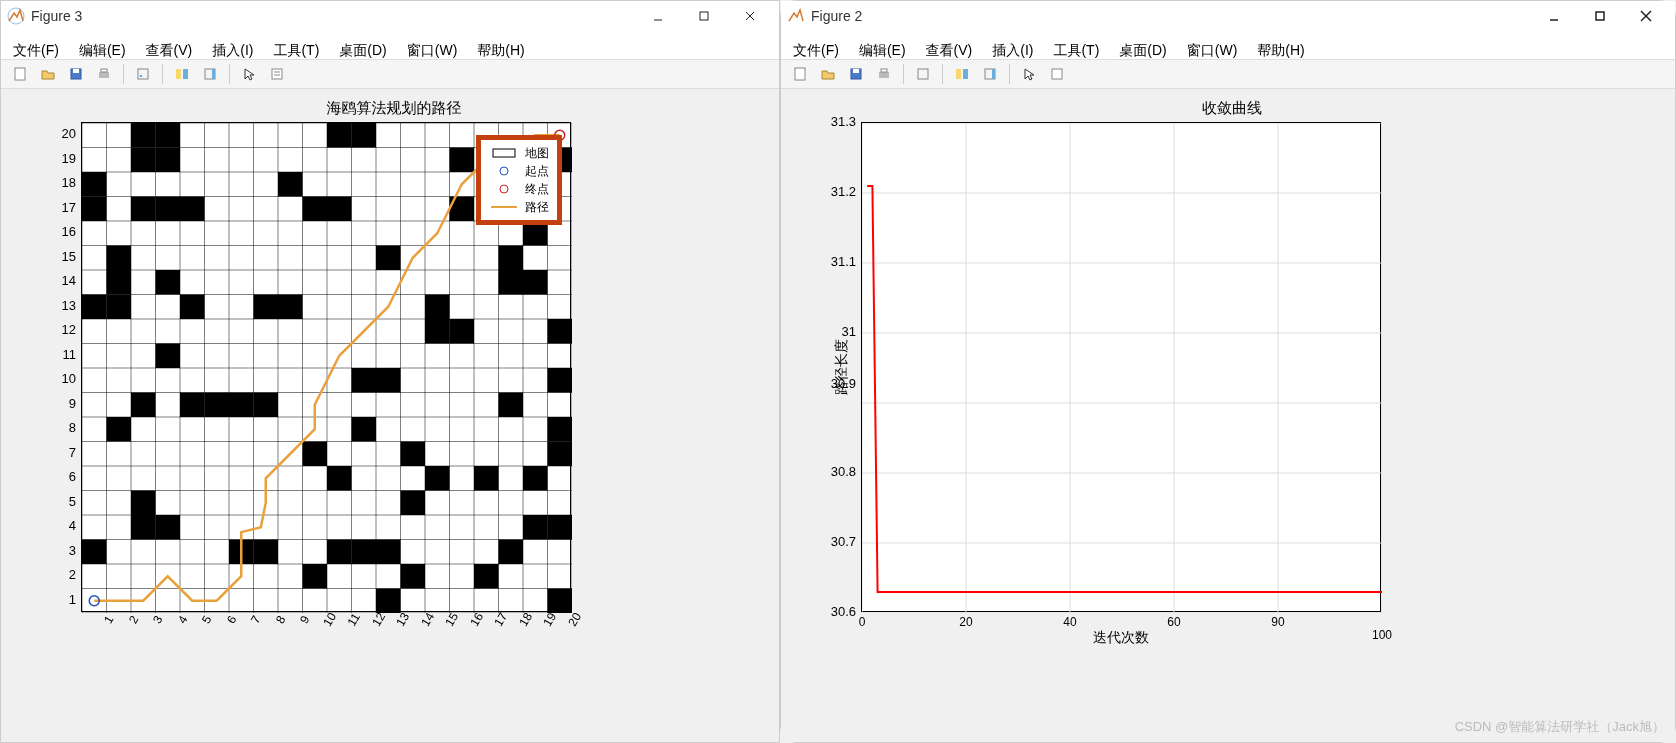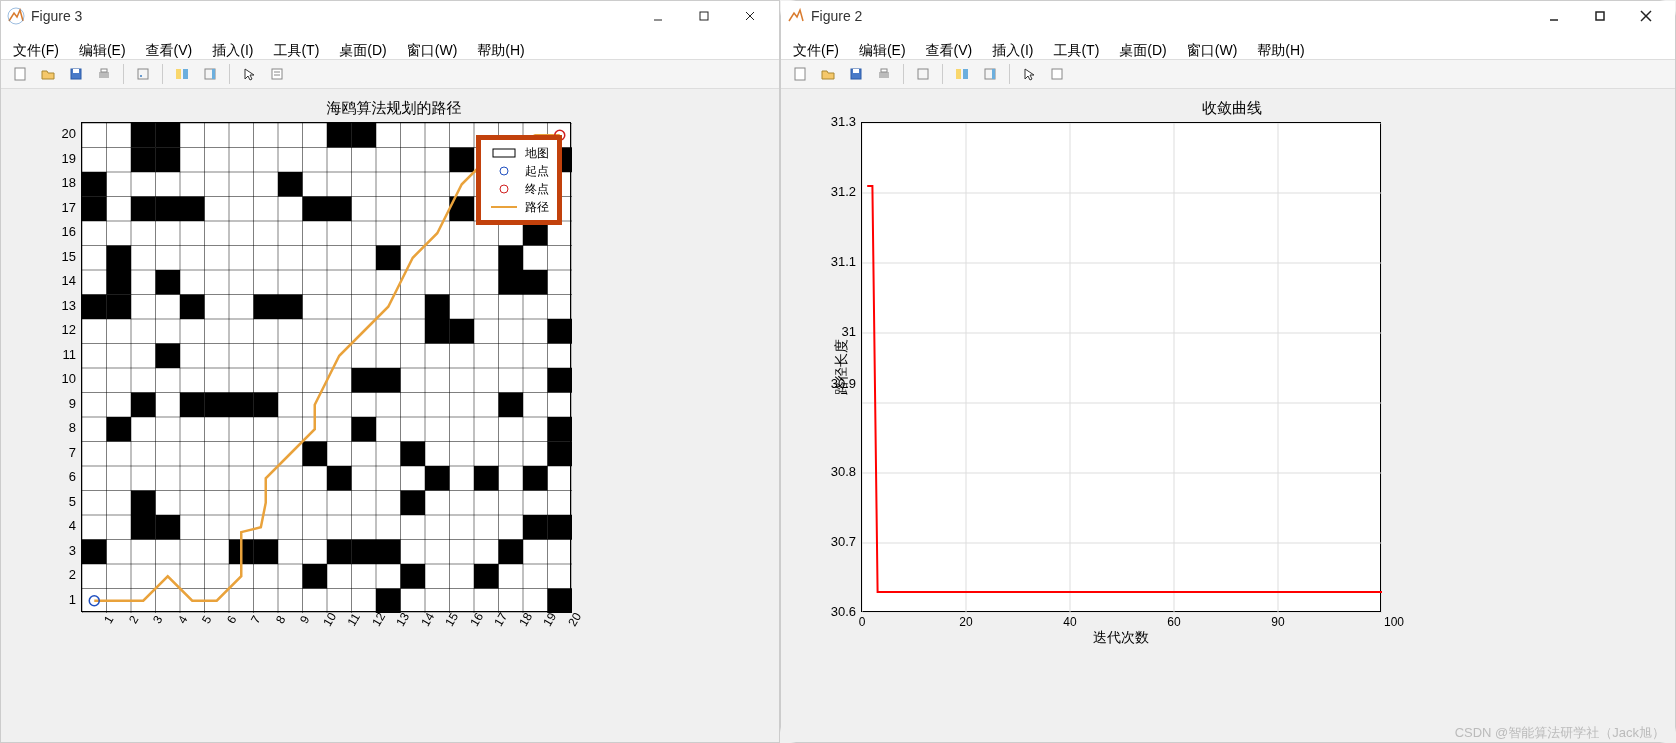--- a/index.html
+++ b/index.html
@@ -68,21 +68,21 @@
 .xtick.rot { transform: translateX(-50%) rotate(-60deg); transform-origin: top center; padding-top:10px;}
 .ylabel { position: absolute; left: -48px; top: 50%; transform: translateY(-50%) rotate(-90deg); font-size: 14px; font-family: "SimSun"; white-space: nowrap; }
 .xlabel { position: absolute; bottom: -36px; left: 50%; transform: translateX(-50%); font-size: 14px; font-family: "SimSun"; }
 .legend-box {
   position: absolute; top: 12px; right: 8px;
   background: #fff; border: 5px solid #c2410c;
   padding: 4px 8px; font-size: 12px; font-family: "SimSun";
 }
 .legend-row { display: flex; align-items: center; gap: 6px; height: 18px; }
 .legend-swatch { width: 30px; display: flex; align-items: center; justify-content: center; }
-.watermark { position: absolute; bottom: 0; right: 10px; font-size: 13px; color: #bbb; }
+.watermark { position: absolute; bottom: 6px; right: 10px; font-size: 13px; color: #bbb; }
 </style>
 </head>
 <body>
 
 <div class="window left">
   <div class="titlebar">
     <svg class="icon" viewBox="0 0 18 18">
         <path d="M2 14 L7 6 L10 10 L13 3 L16 14" stroke="#d97b2e" stroke-width="1.5" fill="none"></path>
         <circle cx="9" cy="9" r="8" fill="none" stroke="#3a7bbf" stroke-width="0.5"></circle>
       </svg>
@@ -489,18 +489,18 @@
           <div class="ytick" style="bottom: 228px;">30.9</div>
           <div class="ytick" style="bottom: 280px;">31</div>
           <div class="ytick" style="bottom: 350px;">31.1</div>
           <div class="ytick" style="bottom: 420px;">31.2</div>
           <div class="ytick" style="bottom: 490px;">31.3</div>
           <div class="xtick" style="left: 0px;">0</div>
           <div class="xtick" style="left: 104px;">20</div>
           <div class="xtick" style="left: 208px;">40</div>
           <div class="xtick" style="left: 312px;">60</div>
           <div class="xtick" style="left: 416px;">90</div>
-          <div class="xtick" style="left: 532px;">100</div>
+          <div class="xtick" style="left: 520px; margin-top: 13px;">100</div>
         </div>
     </div>
     <div class="watermark">CSDN @智能算法研学社（Jack旭）</div>
   </div>
 </div>
 
 </body></html>

